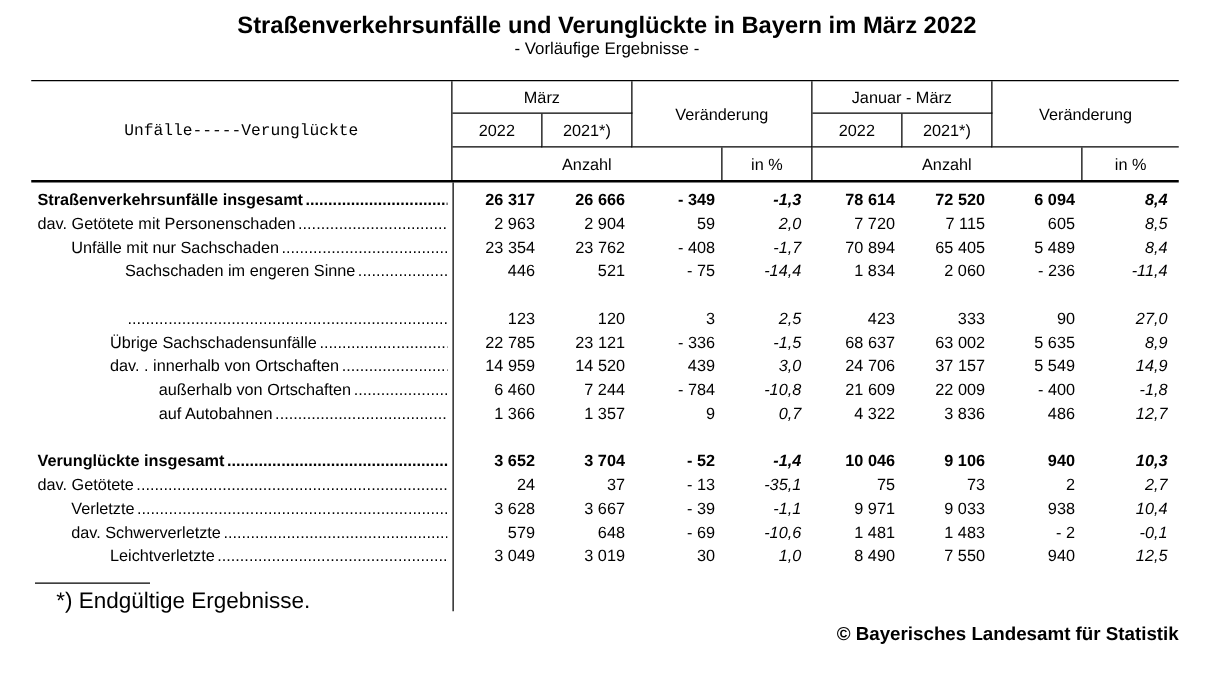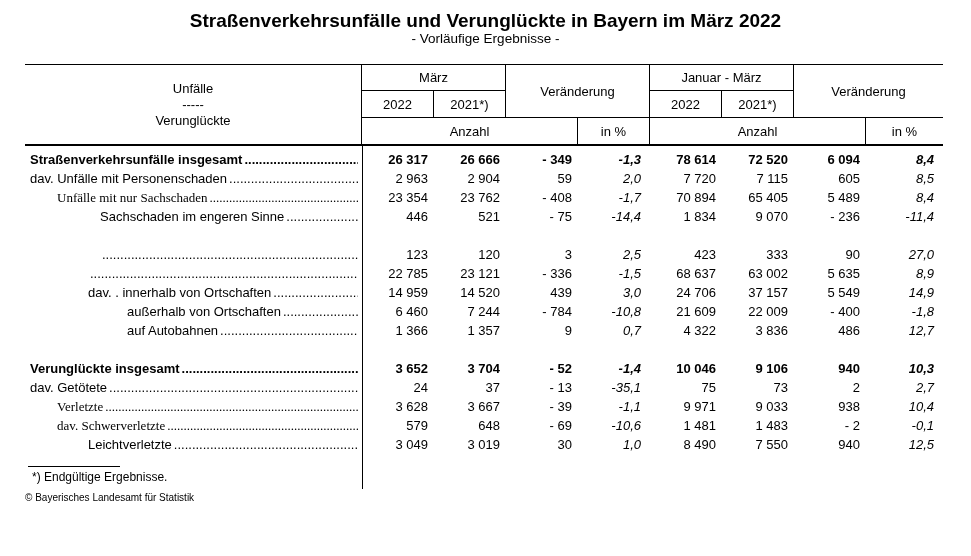--- a/index.html
+++ b/index.html
@@ -17,21 +17,21 @@
     display:grid;
     grid-template-columns:337px 72px 72px 72px 72px 72px 72px 72px 77px;
     grid-template-rows:26px 27px 26px;
     border-top:1px solid #000;
     border-bottom:2px solid #000;
     font-size:13px;
   }
   .h{display:flex;align-items:center;justify-content:center;text-align:center;}
   .br{border-right:1px solid #000;}
   .bb{border-bottom:1px solid #000;text-align:right;}
-  .cell-entity{grid-column:1;grid-row:1 / span 3;flex-direction:column;line-height:16px;}
+  .cell-entity{grid-column:1;grid-row:1 / span 3;flex-direction:row;line-height:16px;font-family:Liberation Mono, monospace;}
   .cell-marz{grid-column:2 / span 2;grid-row:1;}
   .cell-chgL{grid-column:4 / span 2;grid-row:1 / span 2;}
   .cell-janmarz{grid-column:6 / span 2;grid-row:1;}
   .cell-chgR{grid-column:8 / span 2;grid-row:1 / span 2;}
   .y2022a{grid-column:2;grid-row:2;}
   .y2021a{grid-column:3;grid-row:2;}
   .y2022b{grid-column:6;grid-row:2;}
   .y2021b{grid-column:7;grid-row:2;}
   .anzL{grid-column:2 / span 3;grid-row:3;}
   .pctLh{grid-column:5;grid-row:3;}
@@ -46,31 +46,31 @@
   .brow{
     display:grid;
     grid-template-columns:337px 72px 72px 72px 72px 72px 72px 72px 77px;
     height:19px;line-height:19px;
   }
   .brow.bold{font-weight:bold;}
   .lbl{display:flex;overflow:hidden;white-space:nowrap;}
   .txt{white-space:nowrap;}
   .lead{flex:1 1 auto;overflow:hidden;white-space:nowrap;margin-left:2px;margin-right:4px;}
   .ind0{padding-left:5px;}
-  .ind1{padding-left:32px;font-family:Liberation Serif, serif;}
+  .ind1{padding-left:32px;}
   .ind2{padding-left:63px;}
   .ind3{padding-left:75px;}
   .ind4{padding-left:102px;}
   .num{text-align:right;padding-right:6px;white-space:nowrap;}
   .pct{font-style:italic;padding-right:9px;}
 
   
   .fnrule{margin-top:12px;margin-left:3px;width:92px;border-top:1px solid #000;}
-  .footnote{margin-top:3px;margin-left:7px;font-size:12px;}
-  .copyright{margin-top:8px;font-size:10px;}
+  .footnote{margin-top:3px;margin-left:20px;font-size:18px;}
+  .copyright{margin-top:8px;text-align:right;font-size:15px;font-weight:bold;}
 </style>
 </head>
 <body>
 
 <div class="titleblock">
   <div class="title">Straßenverkehrsunfälle und Verunglückte in Bayern im März 2022</div>
   <div class="subtitle">- Vorläufige Ergebnisse -</div>
 </div>
 
 <div class="sheet">
@@ -105,21 +105,21 @@
     <div class="num">26 666</div>
     <div class="num">- 349</div>
     <div class="num pct">-1,3</div>
     <div class="num">78 614</div>
     <div class="num">72 520</div>
     <div class="num">6 094</div>
     <div class="num pct">8,4</div>
   </div>
         <div class="brow">
     <div class="lbl ind0">
-            <span class="txt">dav. Unfälle mit Personenschaden</span>
+            <span class="txt">dav. Getötete mit Personenschaden</span>
             <span class="lead">............................................................................................................................................................................................................................................................................................................</span>
           </div>
     <div class="num">2 963</div>
     <div class="num">2 904</div>
     <div class="num">59</div>
     <div class="num pct">2,0</div>
     <div class="num">7 720</div>
     <div class="num">7 115</div>
     <div class="num">605</div>
     <div class="num pct">8,5</div>
@@ -141,21 +141,21 @@
         <div class="brow">
     <div class="lbl ind3">
             <span class="txt">Sachschaden im engeren Sinne</span>
             <span class="lead">............................................................................................................................................................................................................................................................................................................</span>
           </div>
     <div class="num">446</div>
     <div class="num">521</div>
     <div class="num">- 75</div>
     <div class="num pct">-14,4</div>
     <div class="num">1 834</div>
-    <div class="num">9 070</div>
+    <div class="num">2 060</div>
     <div class="num">- 236</div>
     <div class="num pct">-11,4</div>
   </div>
         <div class="brow">
     <div class="lbl ind2">
             <span class="lead"></span>
           </div>
     <div class="num"></div>
     <div class="num"></div>
     <div class="num"></div>
@@ -173,20 +173,21 @@
     <div class="num">120</div>
     <div class="num">3</div>
     <div class="num pct">2,5</div>
     <div class="num">423</div>
     <div class="num">333</div>
     <div class="num">90</div>
     <div class="num pct">27,0</div>
   </div>
         <div class="brow">
     <div class="lbl ind2">
+            <span class="txt">Übrige Sachschadensunfälle</span>
             <span class="lead">............................................................................................................................................................................................................................................................................................................</span>
           </div>
     <div class="num">22 785</div>
     <div class="num">23 121</div>
     <div class="num">- 336</div>
     <div class="num pct">-1,5</div>
     <div class="num">68 637</div>
     <div class="num">63 002</div>
     <div class="num">5 635</div>
     <div class="num pct">8,9</div>

